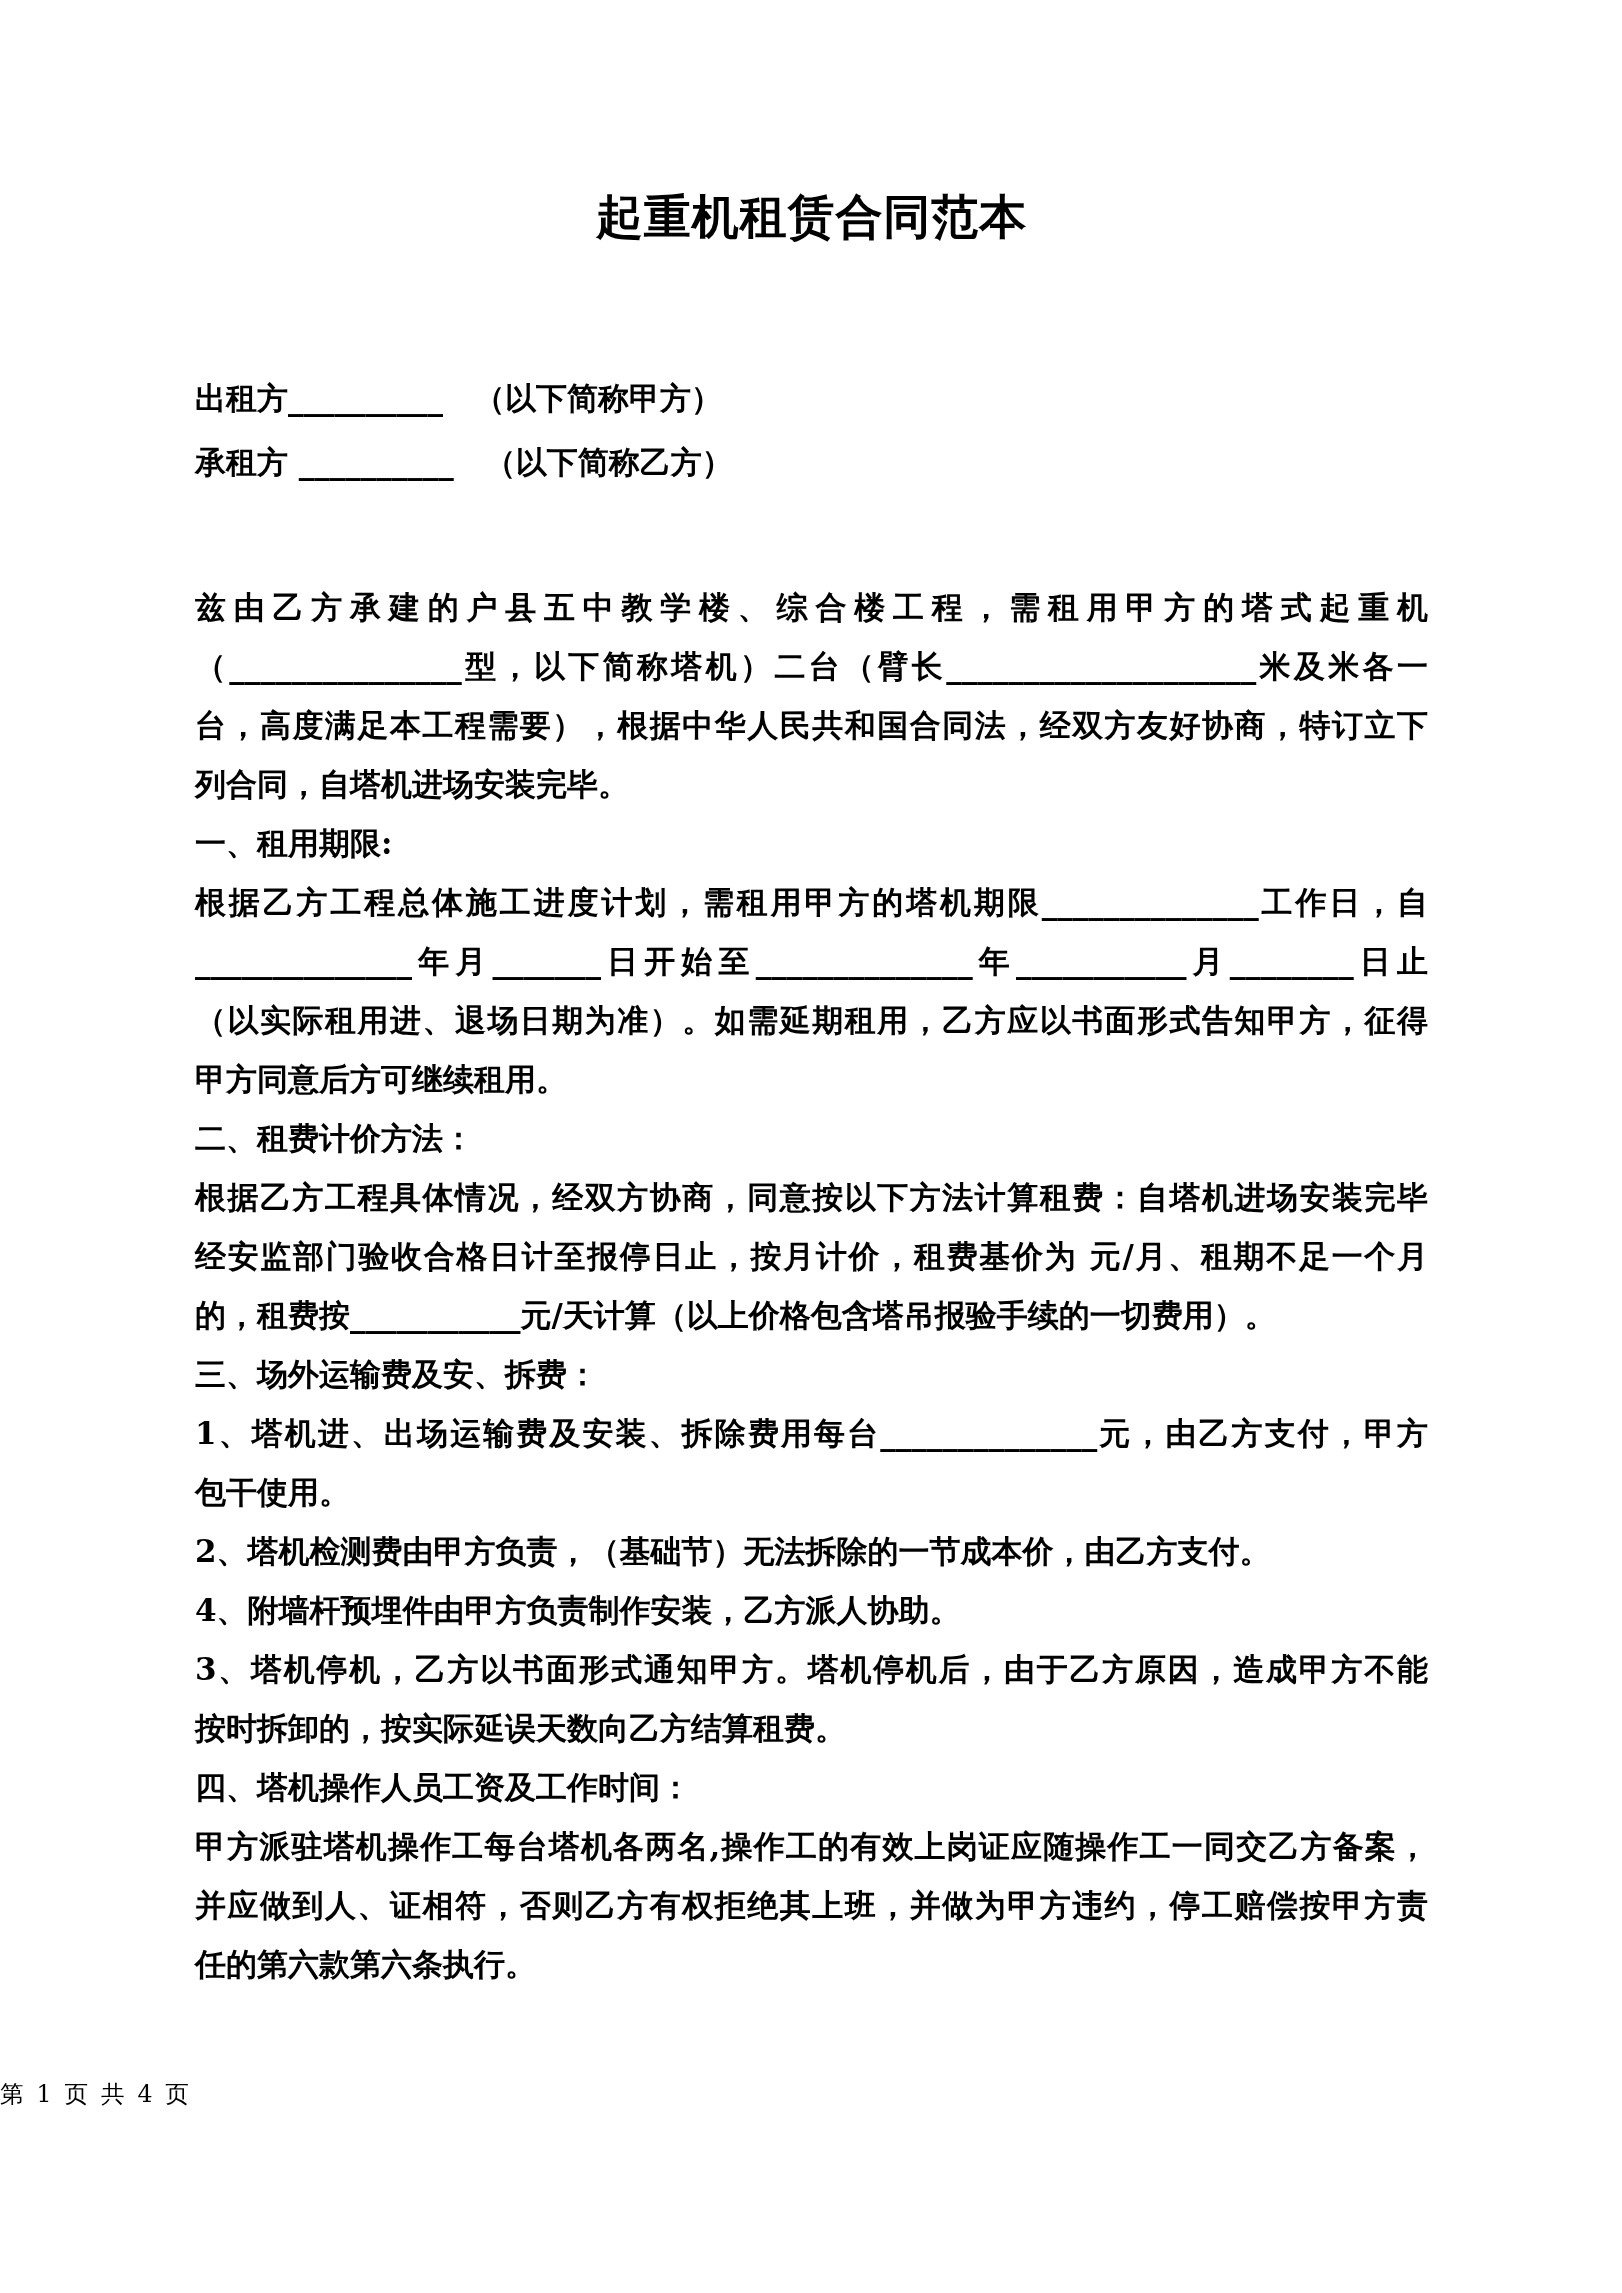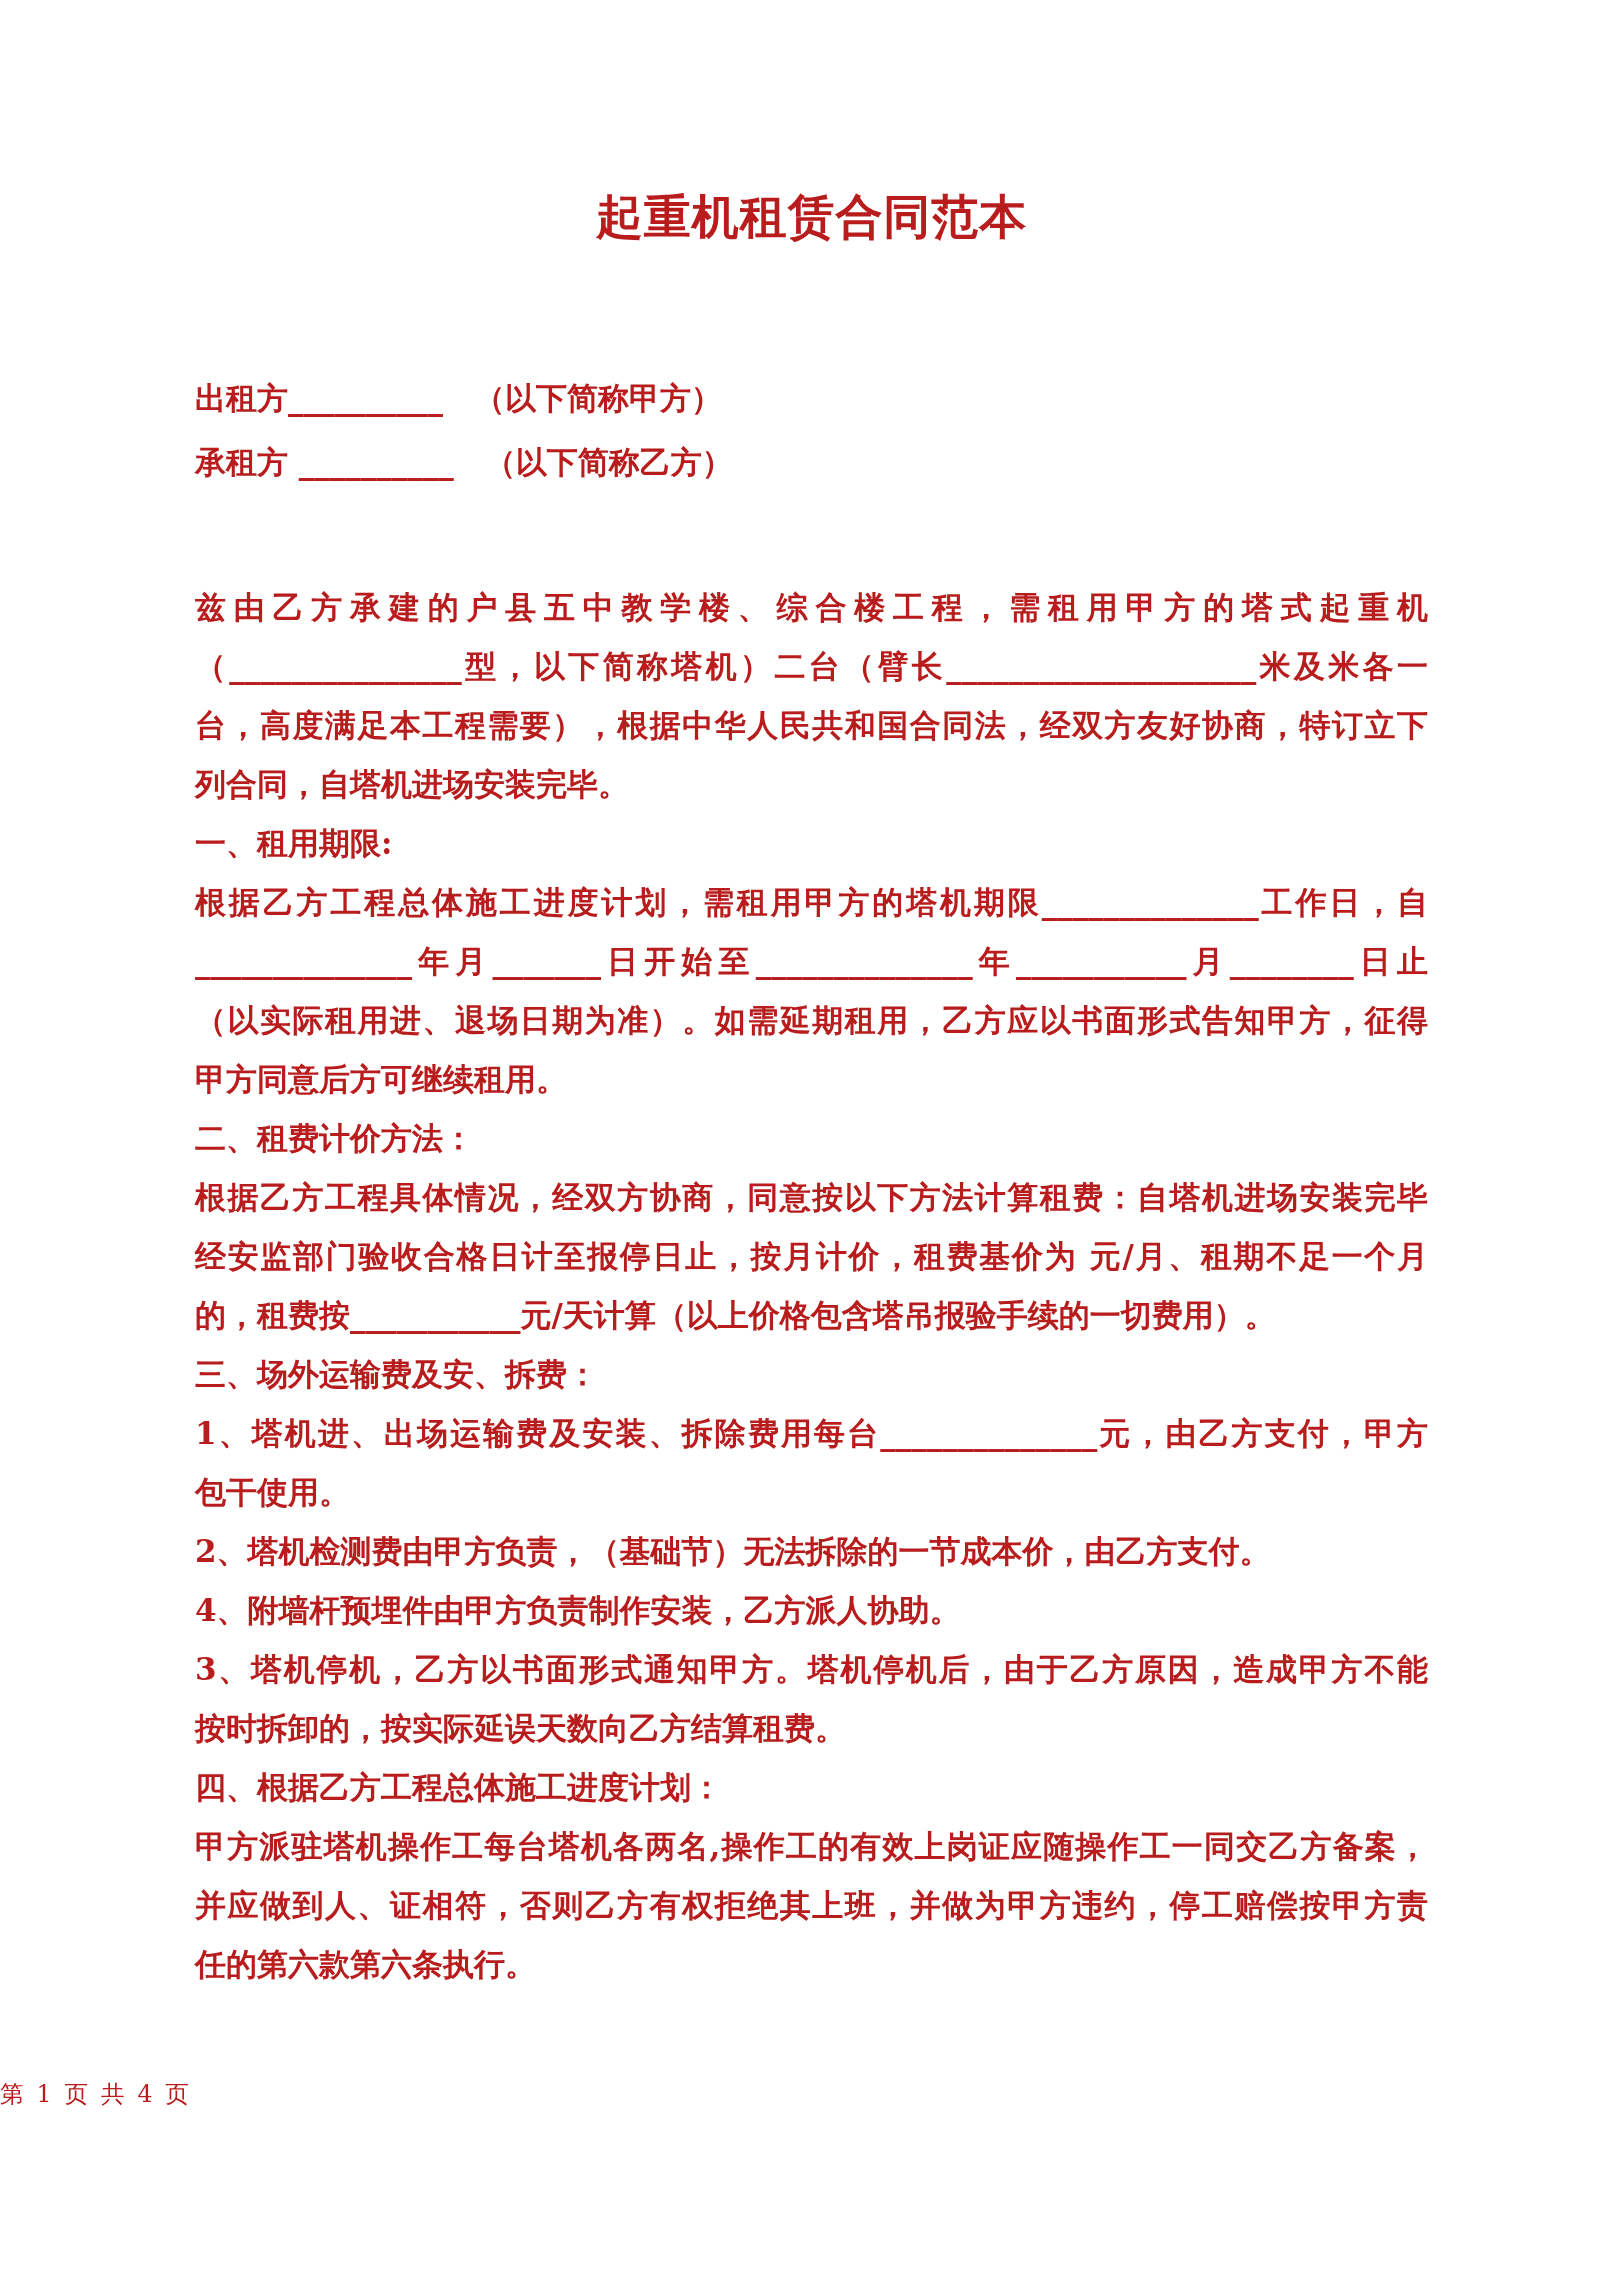--- a/index.html
+++ b/index.html
@@ -6,21 +6,21 @@
     margin: 0;
     padding: 0;
     background: #ffffff;
   }
   .page {
     position: relative;
     width: 1623px;
     height: 2294px;
     margin: 0 auto;
     background: #ffffff;
-    color: #b91c1c;
+    color: #000000;
     font-family: "DejaVu Serif", "Liberation Serif", serif;
     box-sizing: border-box;
     padding: 0 195px;
     overflow: hidden;
   }
   .doc-title {
     margin-top: 189px;
     font-size: 47px;
     line-height: 56px;
     font-weight: 700;
@@ -109,21 +109,21 @@
         <div class="line">2、塔机检测费由甲方负责，（基础节）无法拆除的一节成本价，由乙方支付。</div>
       </div>
       <div class="para body">
         <div class="line">4、附墙杆预埋件由甲方负责制作安装，乙方派人协助。</div>
       </div>
       <div class="para body">
         <div class="line j">3、塔机停机，乙方以书面形式通知甲方。塔机停机后，由于乙方原因，造成甲方不能</div>
         <div class="line">按时拆卸的，按实际延误天数向乙方结算租费。</div>
       </div>
       <div class="para heading">
-        <div class="line">四、根据乙方工程总体施工进度计划：</div>
+        <div class="line">四、塔机操作人员工资及工作时间：</div>
       </div>
       <div class="para body">
         <div class="line j">甲方派驻塔机操作工每台塔机各两名,操作工的有效上岗证应随操作工一同交乙方备案，</div>
         <div class="line j">并应做到人、证相符，否则乙方有权拒绝其上班，并做为甲方违约，停工赔偿按甲方责</div>
         <div class="line">任的第六款第六条执行。</div>
       </div>
     </div>
 
   <div class="doc-footer">第 1 页 共 4 页</div>
 </div>

